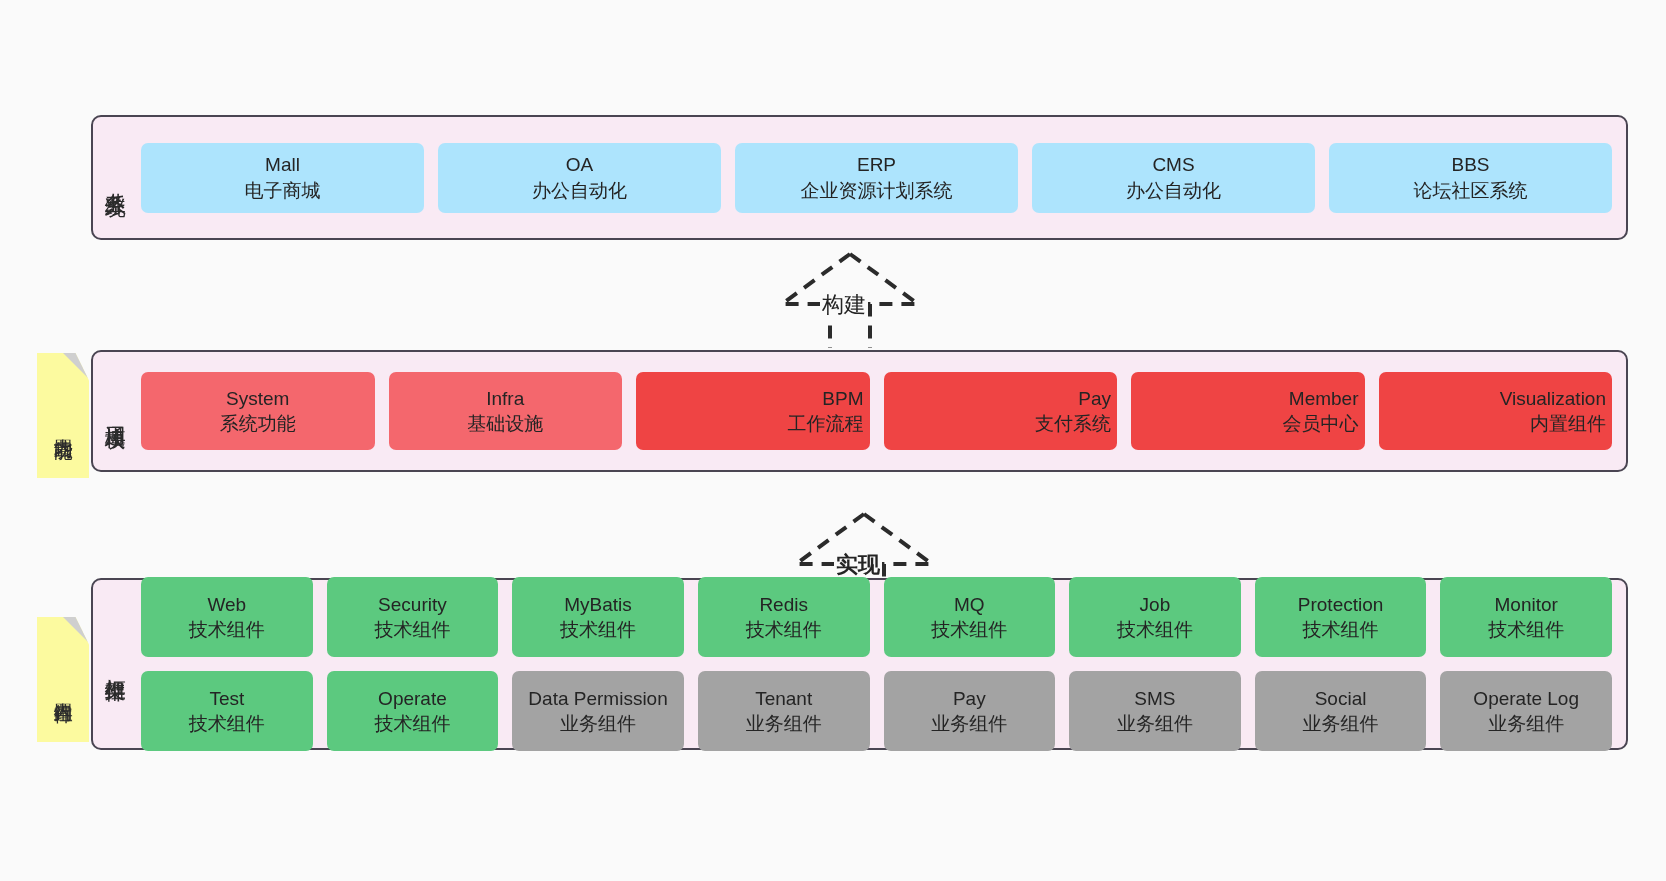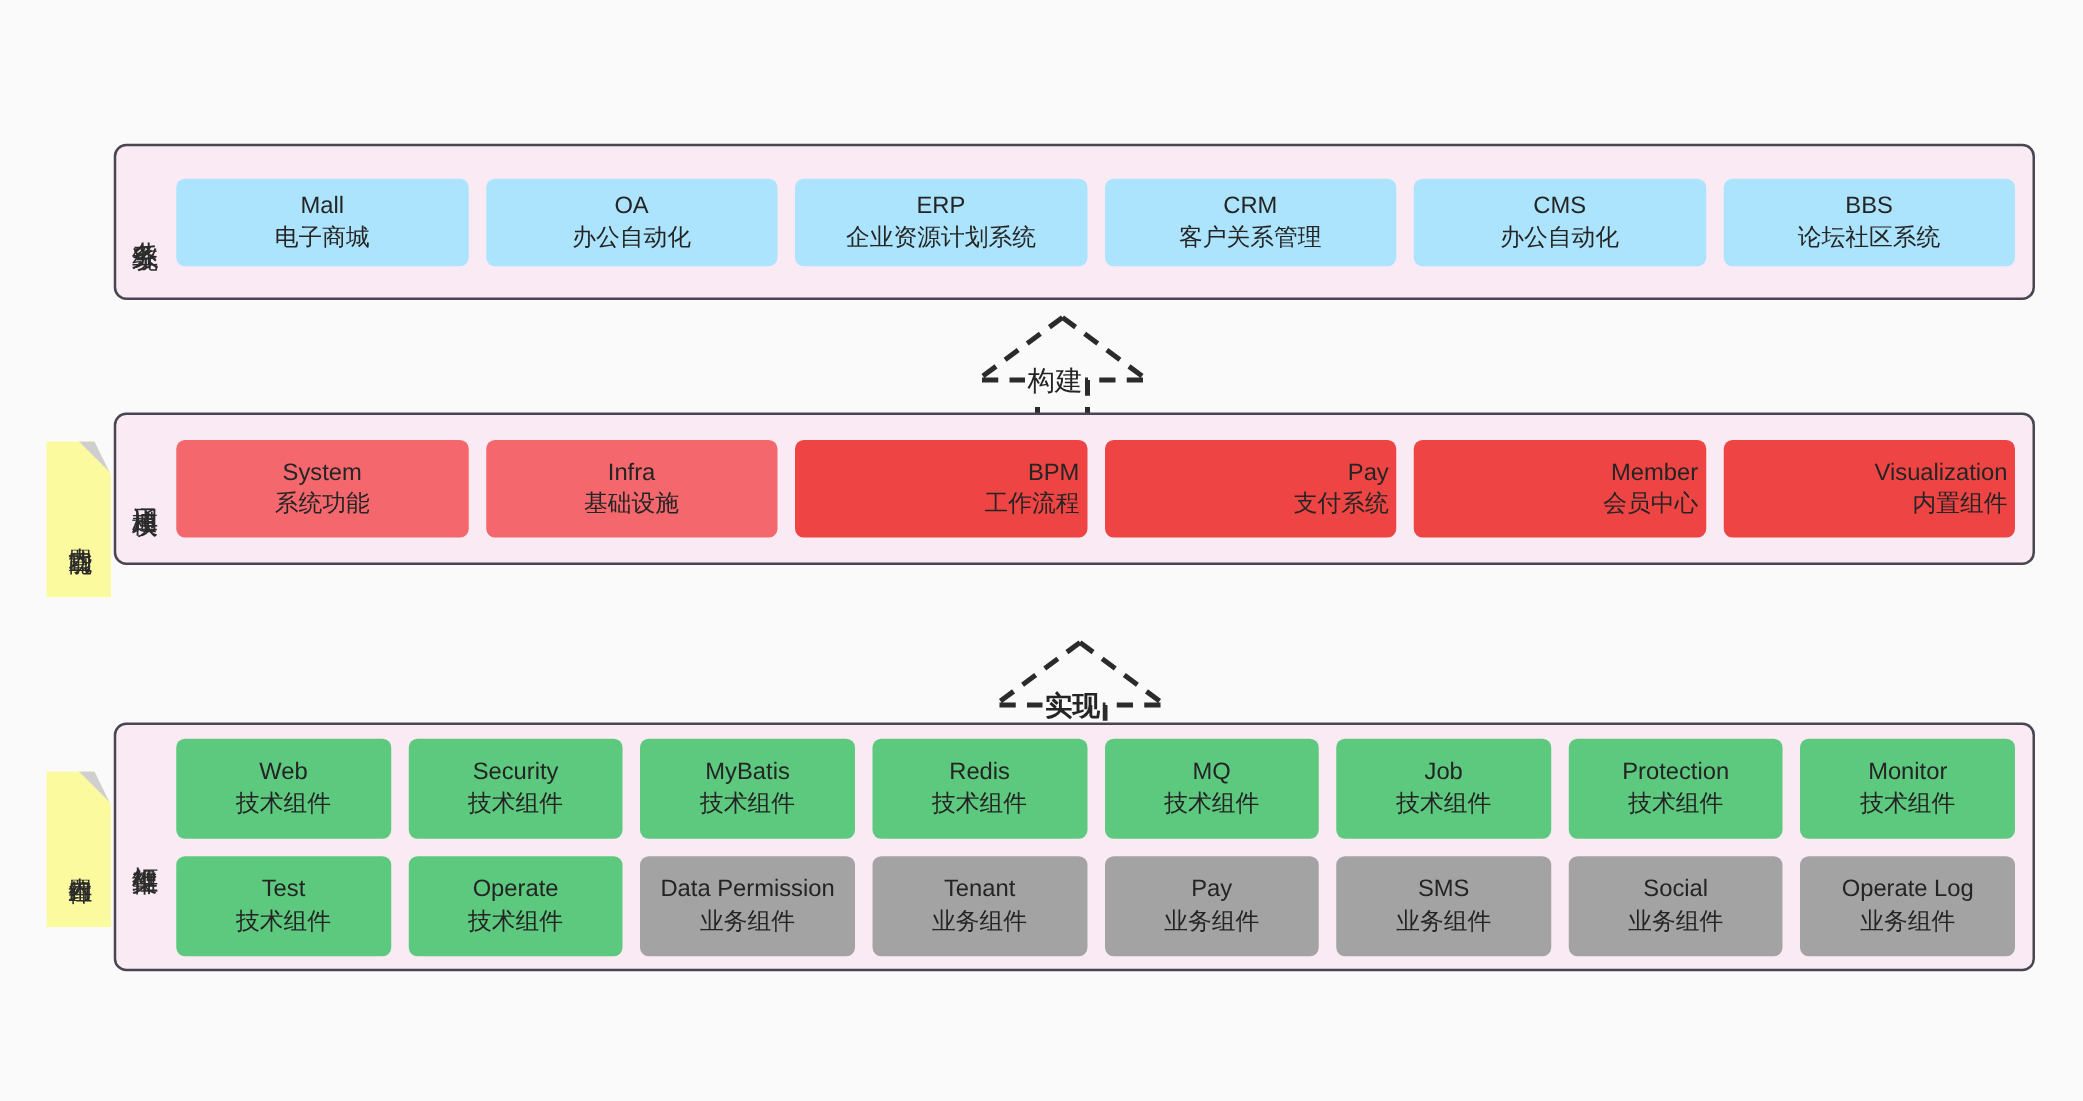--- a/index.html
+++ b/index.html
@@ -73,22 +73,22 @@
 
   
   .c-blue      {background:#ade4fd;}
   .c-red       {background:#f4676d;}
   .c-pink      {background:#ef4444;align-items:flex-end;}
   .c-green     {background:#5cc97f;}
   .c-greenlight{background:#a3a3a3;}
 
   
   #layer-business {left:91px;  top:115px; width:1537px; height:125px;}
-  #layer-modules  {left:91px;  top:330px; width:1537px; height:122px;}
-  #layer-framework{left:91px;  top:578px; width:1537px; height:199px;}
+  #layer-modules  {left:91px;  top:350px; width:1537px; height:122px;}
+  #layer-framework{left:91px;  top:578px; width:1537px; height:172px;}
 
   #layer-business  .card{height:70px;}
   #layer-modules   .card{height:78px;}
   #layer-framework .card{height:80px;}
 
   
   .sticky{
     position:absolute;
     width:52px;
     background:#fcfa9f;
@@ -159,24 +159,20 @@
         </div>
         <div class="card c-blue">
           <span class="t1">OA</span>
           <span class="t2">办公自动化</span>
         </div>
         <div class="card c-blue">
           <span class="t1">ERP</span>
           <span class="t2">企业资源计划系统</span>
         </div>
         <div class="card c-blue">
-          <span class="t1">CRM</span>
-          <span class="t2">客户关系管理</span>
-        </div>
-        <div class="card c-blue">
           <span class="t1">CMS</span>
           <span class="t2">办公自动化</span>
         </div>
         <div class="card c-blue">
           <span class="t1">BBS</span>
           <span class="t2">论坛社区系统</span>
         </div>
       </div>
     </div>
   </div>

